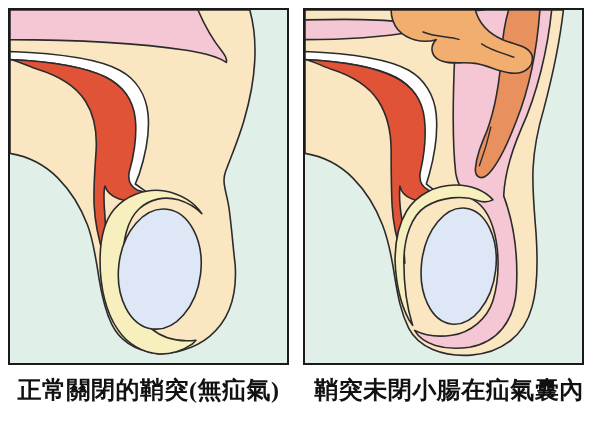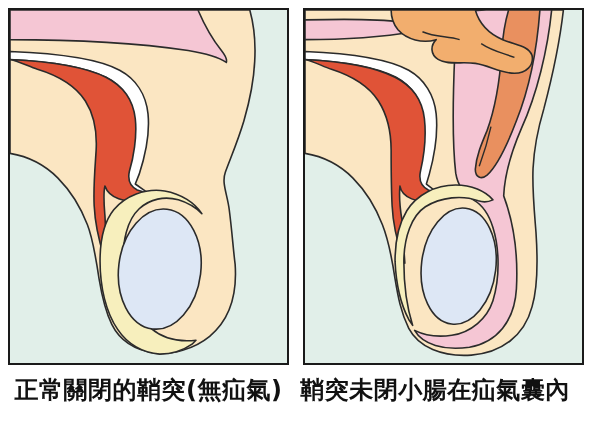--- a/index.html
+++ b/index.html
@@ -24,24 +24,24 @@
     stroke:var(--c-outline);
     stroke-width:1.6;
     stroke-linejoin:round;
     vector-effect:non-scaling-stroke;
   }
   .foldline{fill:none !important;stroke-width:1.4;}
   .caption{
     position:absolute;top:373px;height:34px;
     display:flex;align-items:center;justify-content:center;
     font-size:24px;font-weight:700;color:var(--c-caption_text);
-    letter-spacing:0.5px;white-space:nowrap;
+    letter-spacing:0.5px;white-space:nowrap;font-family:Liberation Serif, serif;
   }
   .caption.left{left:8px;width:281px;}
-  .caption.right{left:294px;width:282px;}
+  .caption.right{left:308px;width:282px;}
 </style>
 </head>
 <body>
 
 <div class="panel left">
   <svg viewBox="0 0 283 357" preserveAspectRatio="none">
 
     <path d="M0,0 L245,0 C250,18 251,35 250,52 C249,73 244,95 239,112 C233,132 226,148 220,164
          C216,175 222,186 224,202 C227,225 228,242 230,257 C232,285 226,312 204,330
          C188,343 165,349 148,347 C128,344 112,334 104,318 C97,304 94,290 91,272

